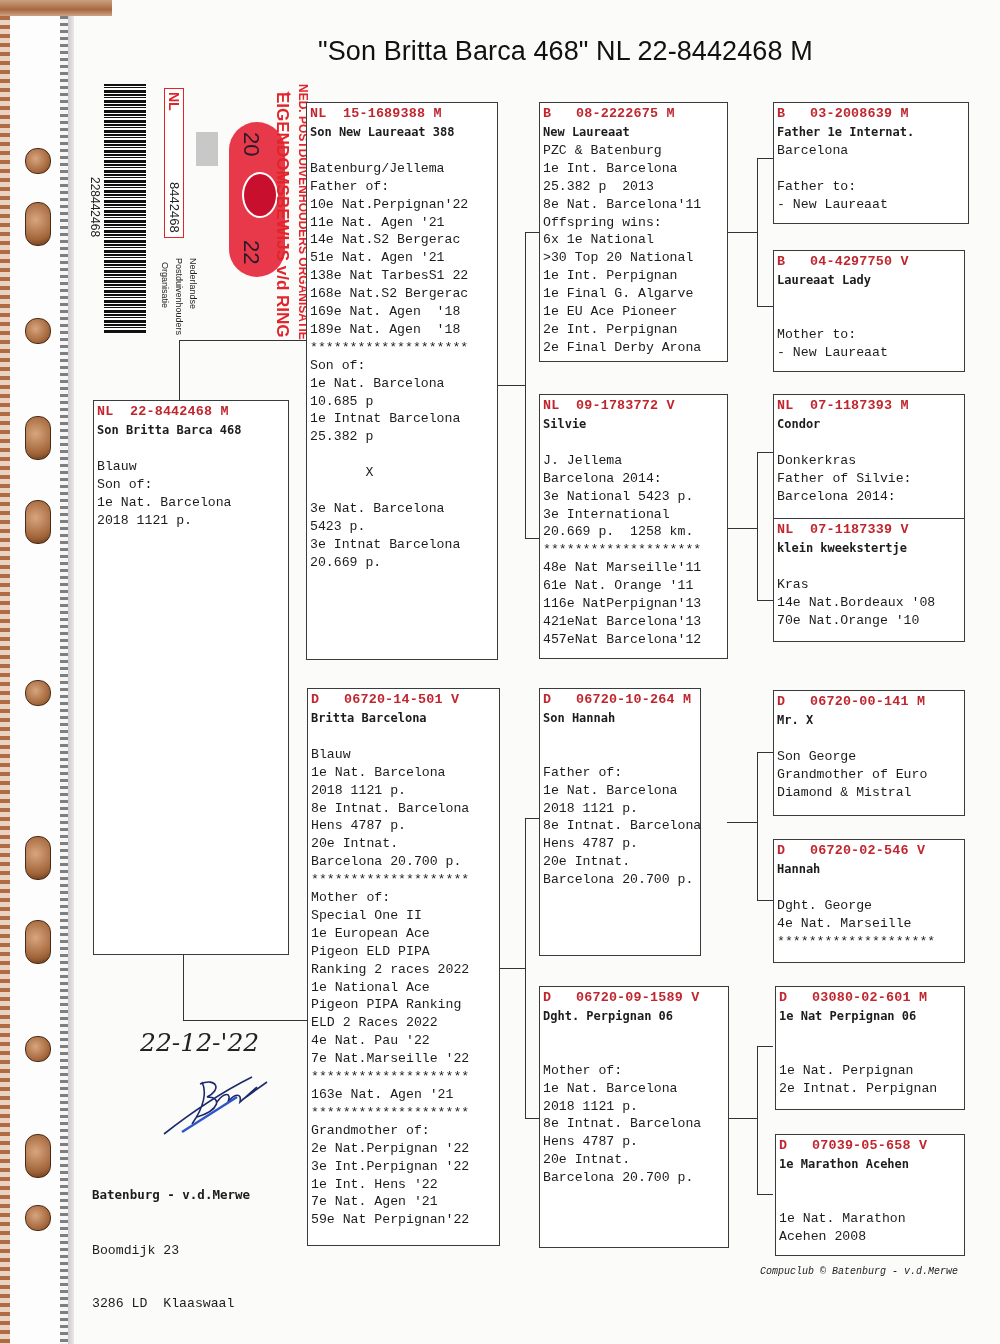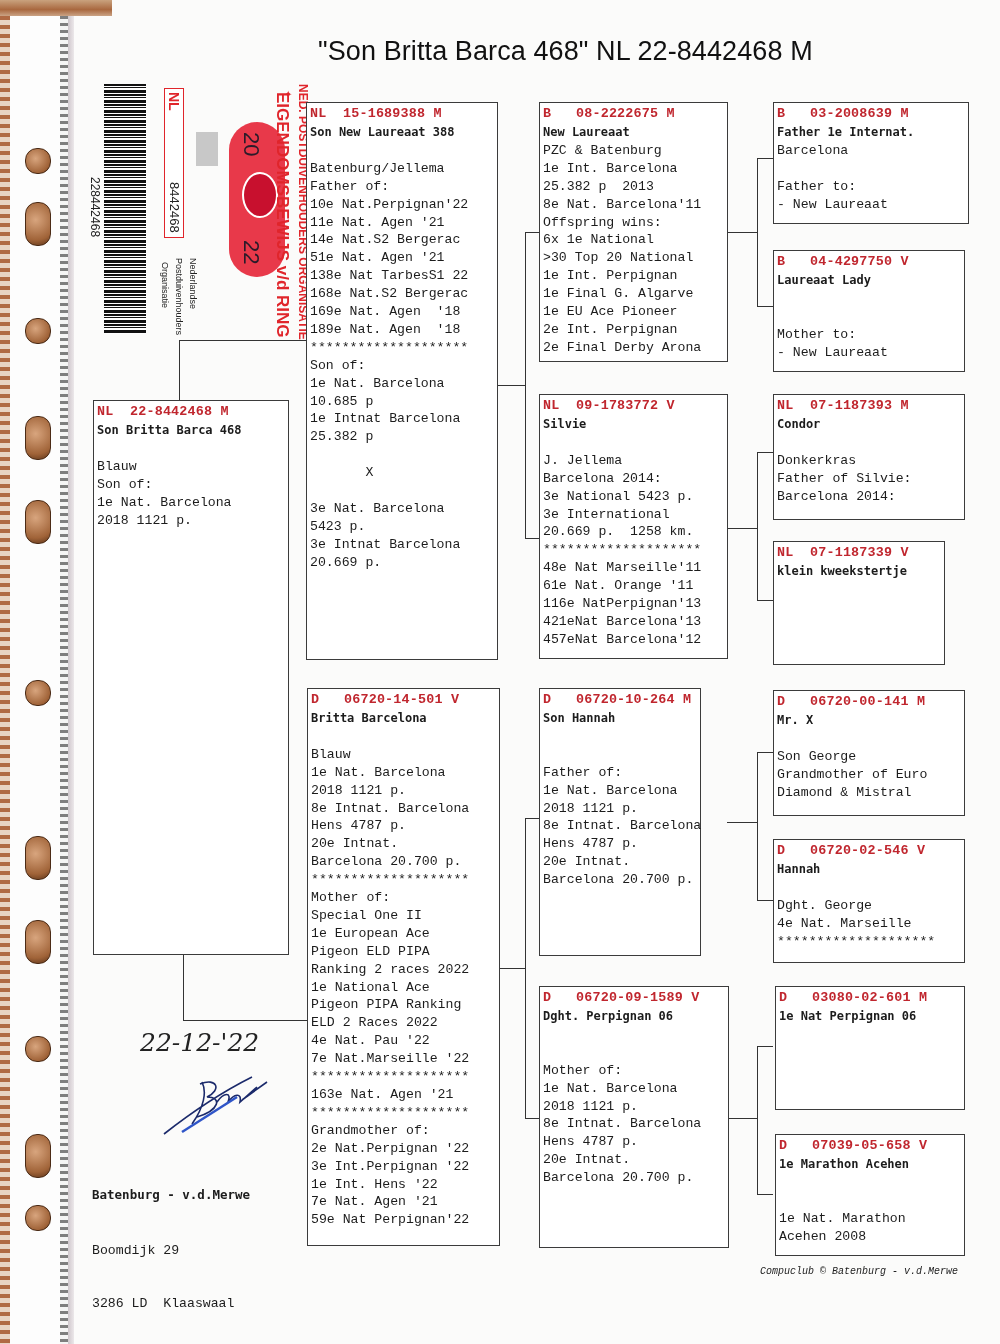--- a/index.html
+++ b/index.html
@@ -156,34 +156,34 @@
 <div class="box" style="left:307px;top:688px;width:193px;height:558px"><div class="ring">D   06720-14-501 V</div><div class="name">Britta Barcelona</div><div class="body-lines"><div></div><div>Blauw</div><div>1e Nat. Barcelona</div><div>2018 1121 p.</div><div>8e Intnat. Barcelona</div><div>Hens 4787 p.</div><div>20e Intnat.</div><div>Barcelona 20.700 p.</div><div>********************</div><div>Mother of:</div><div>Special One II</div><div>1e European Ace</div><div>Pigeon ELD PIPA</div><div>Ranking 2 races 2022</div><div>1e National Ace</div><div>Pigeon PIPA Ranking</div><div>ELD 2 Races 2022</div><div>4e Nat. Pau '22</div><div>7e Nat.Marseille '22</div><div>********************</div><div>163e Nat. Agen '21</div><div>********************</div><div>Grandmother of:</div><div>2e Nat.Perpignan '22</div><div>3e Int.Perpignan '22</div><div>1e Int. Hens '22</div><div>7e Nat. Agen '21</div><div>59e Nat Perpignan'22</div></div></div>
 
 <div class="box" style="left:539px;top:102px;width:189px;height:260px"><div class="ring">B   08-2222675 M</div><div class="name">New Laureaat</div><div class="body-lines"><div>PZC &amp; Batenburg</div><div>1e Int. Barcelona</div><div>25.382 p  2013</div><div>8e Nat. Barcelona'11</div><div>Offspring wins:</div><div>6x 1e National</div><div>&gt;30 Top 20 National</div><div>1e Int. Perpignan</div><div>1e Final G. Algarve</div><div>1e EU Ace Pioneer</div><div>2e Int. Perpignan</div><div>2e Final Derby Arona</div></div></div>
 <div class="box" style="left:539px;top:394px;width:189px;height:265px"><div class="ring">NL  09-1783772 V</div><div class="name">Silvie</div><div class="body-lines"><div></div><div>J. Jellema</div><div>Barcelona 2014:</div><div>3e National 5423 p.</div><div>3e International</div><div>20.669 p.  1258 km.</div><div>********************</div><div>48e Nat Marseille'11</div><div>61e Nat. Orange '11</div><div>116e NatPerpignan'13</div><div>421eNat Barcelona'13</div><div>457eNat Barcelona'12</div></div></div>
 <div class="box" style="left:539px;top:688px;width:162px;height:268px"><div class="ring">D   06720-10-264 M</div><div class="name">Son Hannah</div><div class="body-lines"><div></div><div></div><div>Father of:</div><div>1e Nat. Barcelona</div><div>2018 1121 p.</div><div>8e Intnat. Barcelona</div><div>Hens 4787 p.</div><div>20e Intnat.</div><div>Barcelona 20.700 p.</div></div></div>
 <div class="box" style="left:539px;top:986px;width:190px;height:262px"><div class="ring">D   06720-09-1589 V</div><div class="name">Dght. Perpignan 06</div><div class="body-lines"><div></div><div></div><div>Mother of:</div><div>1e Nat. Barcelona</div><div>2018 1121 p.</div><div>8e Intnat. Barcelona</div><div>Hens 4787 p.</div><div>20e Intnat.</div><div>Barcelona 20.700 p.</div></div></div>
 
 <div class="box" style="left:773px;top:102px;width:196px;height:122px"><div class="ring">B   03-2008639 M</div><div class="name">Father 1e Internat.</div><div class="body-lines"><div>Barcelona</div><div></div><div>Father to:</div><div>- New Laureaat</div></div></div>
 <div class="box" style="left:773px;top:250px;width:192px;height:122px"><div class="ring">B   04-4297750 V</div><div class="name">Laureaat Lady</div><div class="body-lines"><div></div><div></div><div>Mother to:</div><div>- New Laureaat</div></div></div>
 <div class="box" style="left:773px;top:394px;width:192px;height:126px"><div class="ring">NL  07-1187393 M</div><div class="name">Condor</div><div class="body-lines"><div></div><div>Donkerkras</div><div>Father of Silvie:</div><div>Barcelona 2014:</div></div></div>
-<div class="box" style="left:773px;top:541px;width:172px;height:124px"><div class="ring">NL  07-1187339 V</div><div class="name">klein kweekstertje</div></div>
+<div class="box" style="left:773px;top:518px;width:192px;height:124px"><div class="ring">NL  07-1187339 V</div><div class="name">klein kweekstertje</div><div class="body-lines"><div></div><div>Kras</div><div>14e Nat.Bordeaux '08</div><div>70e Nat.Orange '10</div></div></div>
 <div class="box" style="left:773px;top:690px;width:192px;height:126px"><div class="ring">D   06720-00-141 M</div><div class="name">Mr. X</div><div class="body-lines"><div></div><div>Son George</div><div>Grandmother of Euro</div><div>Diamond &amp; Mistral</div></div></div>
 <div class="box" style="left:773px;top:839px;width:192px;height:124px"><div class="ring">D   06720-02-546 V</div><div class="name">Hannah</div><div class="body-lines"><div></div><div>Dght. George</div><div>4e Nat. Marseille</div><div>********************</div></div></div>
-<div class="box" style="left:775px;top:986px;width:190px;height:124px"><div class="ring">D   03080-02-601 M</div><div class="name">1e Nat Perpignan 06</div></div>
+<div class="box" style="left:775px;top:986px;width:190px;height:124px"><div class="ring">D   03080-02-601 M</div><div class="name">1e Nat Perpignan 06</div><div class="body-lines"><div></div><div></div><div>1e Nat. Perpignan</div><div>2e Intnat. Perpignan</div></div></div>
 <div class="box" style="left:775px;top:1134px;width:190px;height:122px"><div class="ring">D   07039-05-658 V</div><div class="name">1e Marathon Acehen</div><div class="body-lines"><div></div><div></div><div>1e Nat. Marathon</div><div>Acehen 2008</div></div></div>
 
 <div class="handwrite" style="left:140px;top:1028px;font-size:25px">22-12-'22</div>
 <svg class="sig" viewBox="0 0 110 80">
   <path d="M2 72 C30 50, 60 30, 90 15 M40 20 C45 30, 42 45, 30 62 M38 22 C55 15, 60 28, 45 35 C60 35, 58 48, 35 55 M55 40 C62 30, 70 30, 66 40 C72 32, 80 30, 78 40 L95 25 M80 38 L105 20" stroke="#1b2a6b" stroke-width="1.6" fill="none"></path>
   <path d="M20 70 L75 35" stroke="#2f55c8" stroke-width="2.5" fill="none"></path>
 </svg>
 
 <div class="owner">
   <div class="oname">Batenburg - v.d.Merwe</div>
-  <div>Boomdijk 29</div>
+  <div>Boomdijk 23</div>
   <div>3286 LD  Klaaswaal</div>
   
   
   
 </div>
 
 <div class="footer">Compuclub © Batenburg - v.d.Merwe</div>
 
 </body></html>

